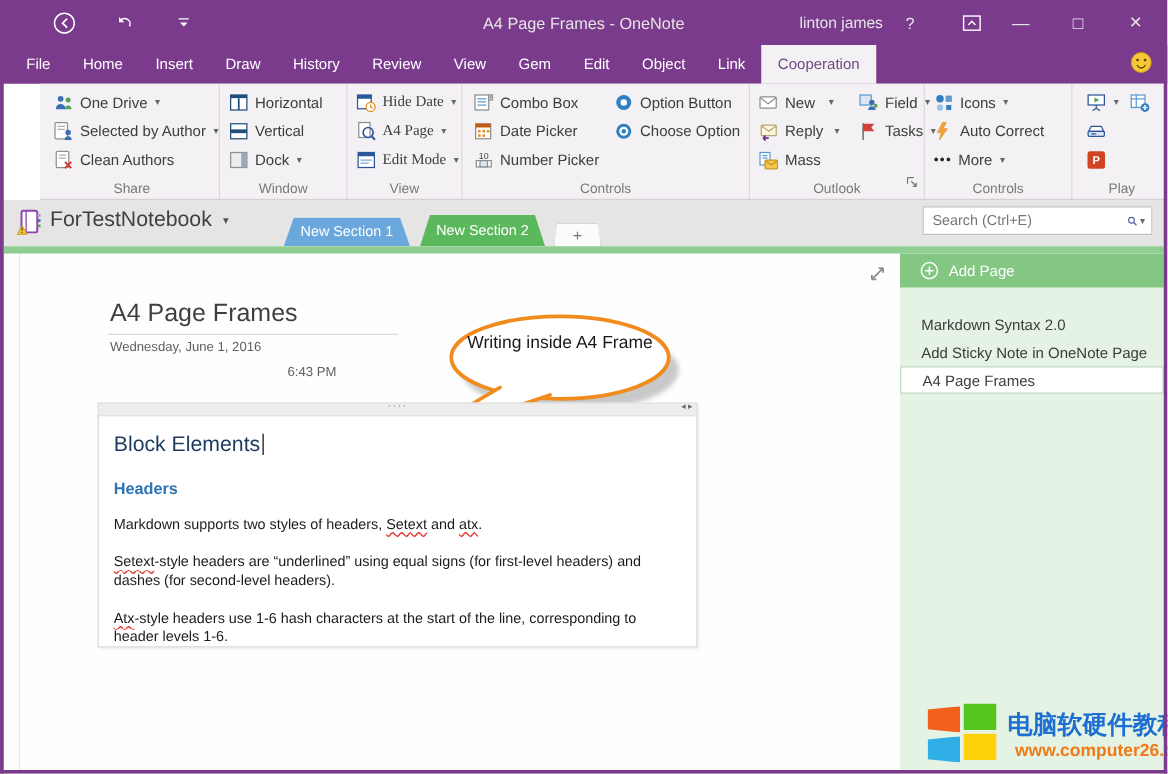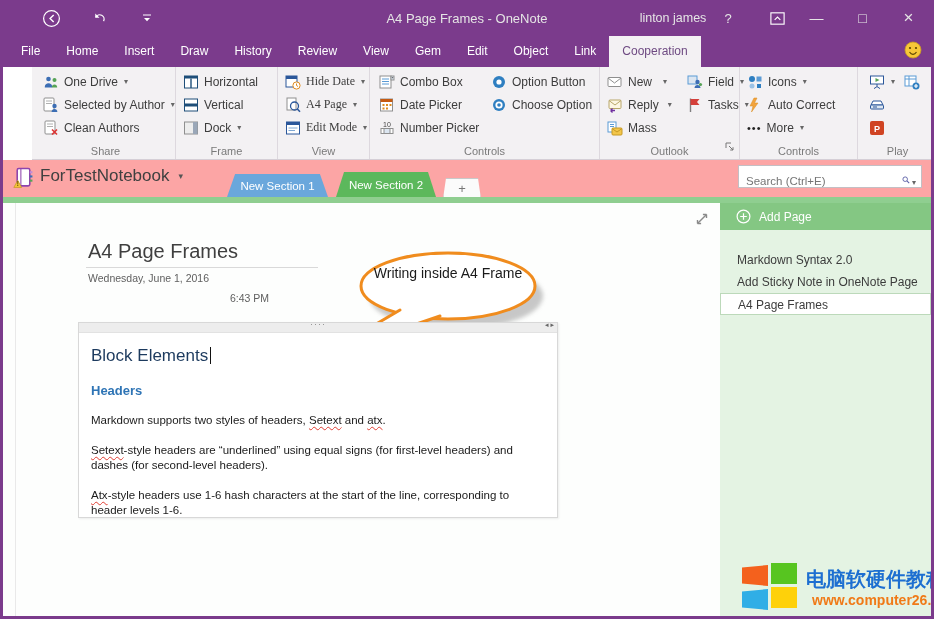--- a/index.html
+++ b/index.html
@@ -20,26 +20,26 @@
   .ribbon{position:absolute;top:67px;left:0;width:934px;height:93px;background:#f3f1f3;border-bottom:1px solid #d5cfd6;box-sizing:border-box;margin-left:32px;}
   .grp{position:absolute;top:0;height:92px;border-right:1px solid #ddd8de;box-sizing:border-box;}
   .glabel{position:absolute;bottom:2px;left:0;right:0;text-align:center;font-size:11px;color:#7a7a7a;}
   .col{position:absolute;top:3px;}
   .rb{display:flex;align-items:center;gap:5px;height:23px;padding:0 5px;font-size:12px;color:#3d3d3d;white-space:nowrap;cursor:default;}
   .caret{font-size:8px;color:#666;margin-left:1px;}
   .ic{width:16px;height:16px;flex:none;}
   .launcher{position:absolute;bottom:3px;right:4px;}
   .collapse{position:absolute;right:8px;bottom:4px;font-size:11px;color:#777;cursor:default;}
   
-  .nbbar{position:absolute;top:160px;left:0;width:934px;height:37px;background:#fca5a5;}
+  .nbbar{position:absolute;top:160px;left:0;width:934px;height:37px;background:#e5e5e5;}
   .nbname{position:absolute;left:40px;top:6px;font-size:17px;color:#404040;display:flex;align-items:center;gap:8px;cursor:default;}
   .nbname .caret{font-size:9px;}
   .sectab{position:absolute;display:flex;align-items:center;justify-content:center;font-size:11.5px;color:#fff;cursor:default;
           clip-path:polygon(8% 0,92% 0,100% 100%,0 100%);}
-  .searchbox{position:absolute;left:738px;top:5px;width:184px;height:23px;background:#fff;border:1px solid #c3bfc4;box-sizing:border-box;display:flex;align-items:flex-end;}
+  .searchbox{position:absolute;left:738px;top:5px;width:184px;height:23px;background:#fff;border:1px solid #c3bfc4;box-sizing:border-box;display:flex;align-items:center;}
   .searchbox input{flex:1;border:none;outline:none;font-size:11.5px;color:#444;padding:0 0 0 7px;font-family:"Liberation Sans",sans-serif;background:transparent;}
   .greenstrip{position:absolute;top:197px;left:3px;width:928px;height:6px;background:#8fce90;}
   
   .canvas{position:absolute;top:203px;left:3px;width:717px;height:413px;background:#fdfefd;}
   .pageedge{position:absolute;top:0;left:12px;width:1px;height:413px;background:#e9e9e9;}
   .ptitle{position:absolute;left:88px;top:240px;font-size:20px;color:#3f3f3f;cursor:text;}
   .punderline{position:absolute;left:86px;top:267px;width:232px;height:1px;background:#d9d9d9;}
   .pdate{position:absolute;left:88px;top:272px;font-size:10.5px;color:#606060;}
   .ptime{position:absolute;left:230px;top:272px;font-size:10.5px;color:#606060;margin-top:20px;}
   .callout-text{position:absolute;left:372px;top:264px;width:152px;text-align:center;font-size:14px;line-height:18px;color:#1a1a1a;}
@@ -188,21 +188,21 @@
       </div>
       <div class="rb">
         <svg class="ic" viewBox="0 0 16 16">
             <rect x="1.5" y="2" width="13" height="12" fill="#ededed" stroke="#8f8f8f"></rect>
             <rect x="10" y="2" width="4.5" height="12" fill="#9aa7b8"></rect>
           </svg>
         <span>Dock</span>
         <span class="caret">▾</span>
       </div>
     </div>
-    <div class="glabel">Frame</div>
+    <div class="glabel">Window</div>
   </div>
 
   <div class="grp" style="left:246px;width:92px;">
     <div class="col" style="left:2px;font-family:Liberation Serif, serif;">
       <div class="rb">
         <svg class="ic" viewBox="0 0 16 16">
             <rect x="1" y="2" width="11" height="11" fill="#fff" stroke="#2b579a"></rect>
             <rect x="1" y="2" width="11" height="3" fill="#2b579a"></rect>
             <circle cx="11.5" cy="11.5" r="3.6" fill="#fff" stroke="#e08c1e"></circle>
             <path d="M11.5 9.5v2l1.5 1" stroke="#e08c1e" fill="none"></path>

